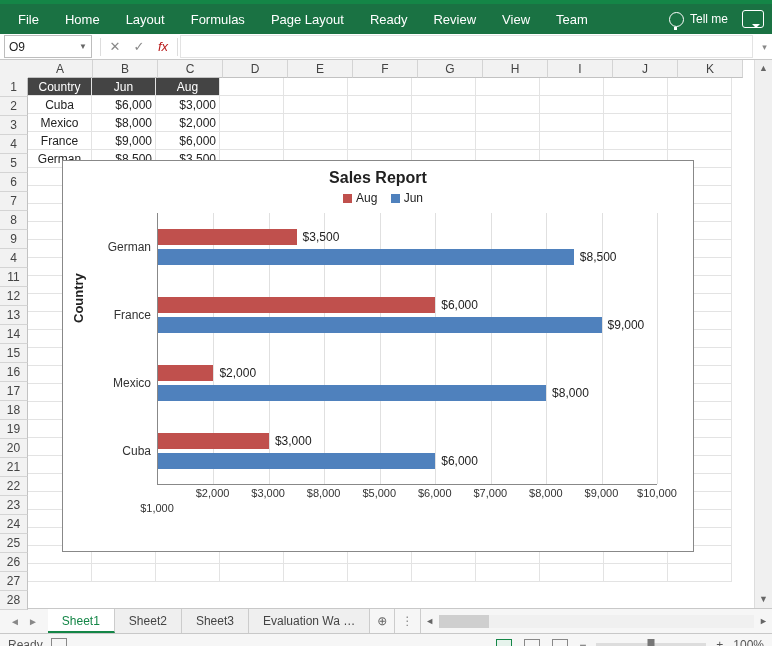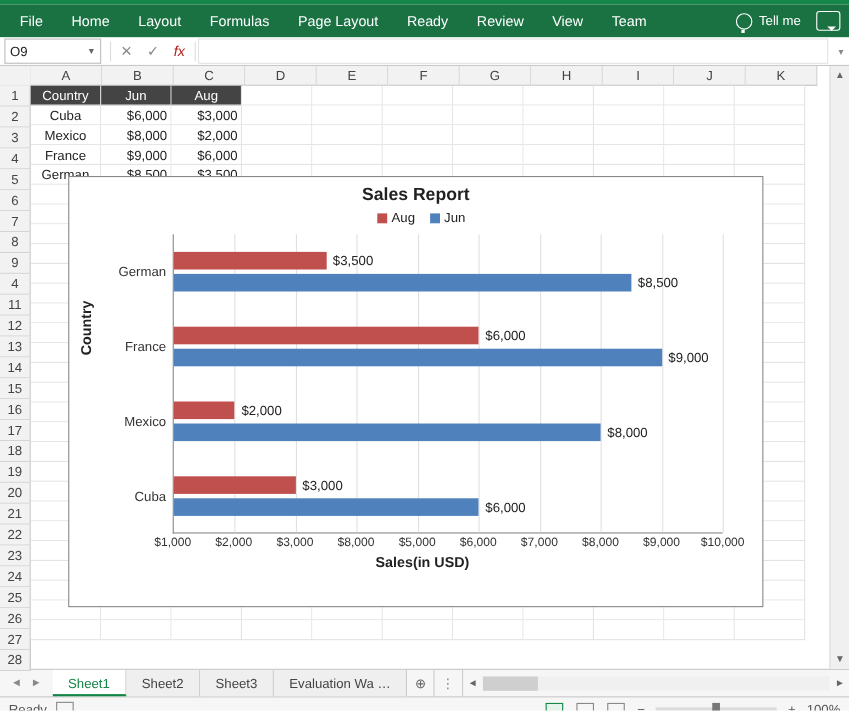--- a/index.html
+++ b/index.html
@@ -551,32 +551,31 @@
           <div class="bar aug" style="top: 152px; left: 0px; width: 11.1111%;"></div>
           <div class="bar-label" style="top: 152px; left: calc(11.1111% + 6px);">$2,000</div>
           <div class="bar jun" style="top: 172px; left: 0px; width: 77.7778%;"></div>
           <div class="bar-label" style="top: 172px; left: calc(77.7778% + 6px);">$8,000</div>
           <div class="bar aug" style="top: 220px; left: 0px; width: 22.2222%;"></div>
           <div class="bar-label" style="top: 220px; left: calc(22.2222% + 6px);">$3,000</div>
           <div class="bar jun" style="top: 240px; left: 0px; width: 55.5556%;"></div>
           <div class="bar-label" style="top: 240px; left: calc(55.5556% + 6px);">$6,000</div>
         </div>
       <div class="xticks" id="xticks">
-          <div class="xtick" style="left: 0%;">$1,000</div>
+          <div class="xtick" style="left: 0%; margin-top: 15px;">$1,000</div>
           <div class="xtick" style="left: 11.1111%;">$2,000</div>
           <div class="xtick" style="left: 22.2222%;">$3,000</div>
           <div class="xtick" style="left: 33.3333%;">$8,000</div>
           <div class="xtick" style="left: 44.4444%;">$5,000</div>
           <div class="xtick" style="left: 55.5556%;">$6,000</div>
           <div class="xtick" style="left: 66.6667%;">$7,000</div>
           <div class="xtick" style="left: 77.7778%;">$8,000</div>
           <div class="xtick" style="left: 88.8889%;">$9,000</div>
           <div class="xtick" style="left: 100%;">$10,000</div>
         </div>
-      <div class="xaxis-title">Sales(in USD)</div>
     <div class="ycat" style="top: 34px;">German</div>
         <div class="ycat" style="top: 102px;">France</div>
         <div class="ycat" style="top: 170px;">Mexico</div>
         <div class="ycat" style="top: 238px;">Cuba</div>
       </div>
   </div>
 
   <div class="vscroll">
     <div class="arrow">▲</div>
     <div style="position:absolute;bottom:0;left:0;right:0" class="arrow">▼</div>

